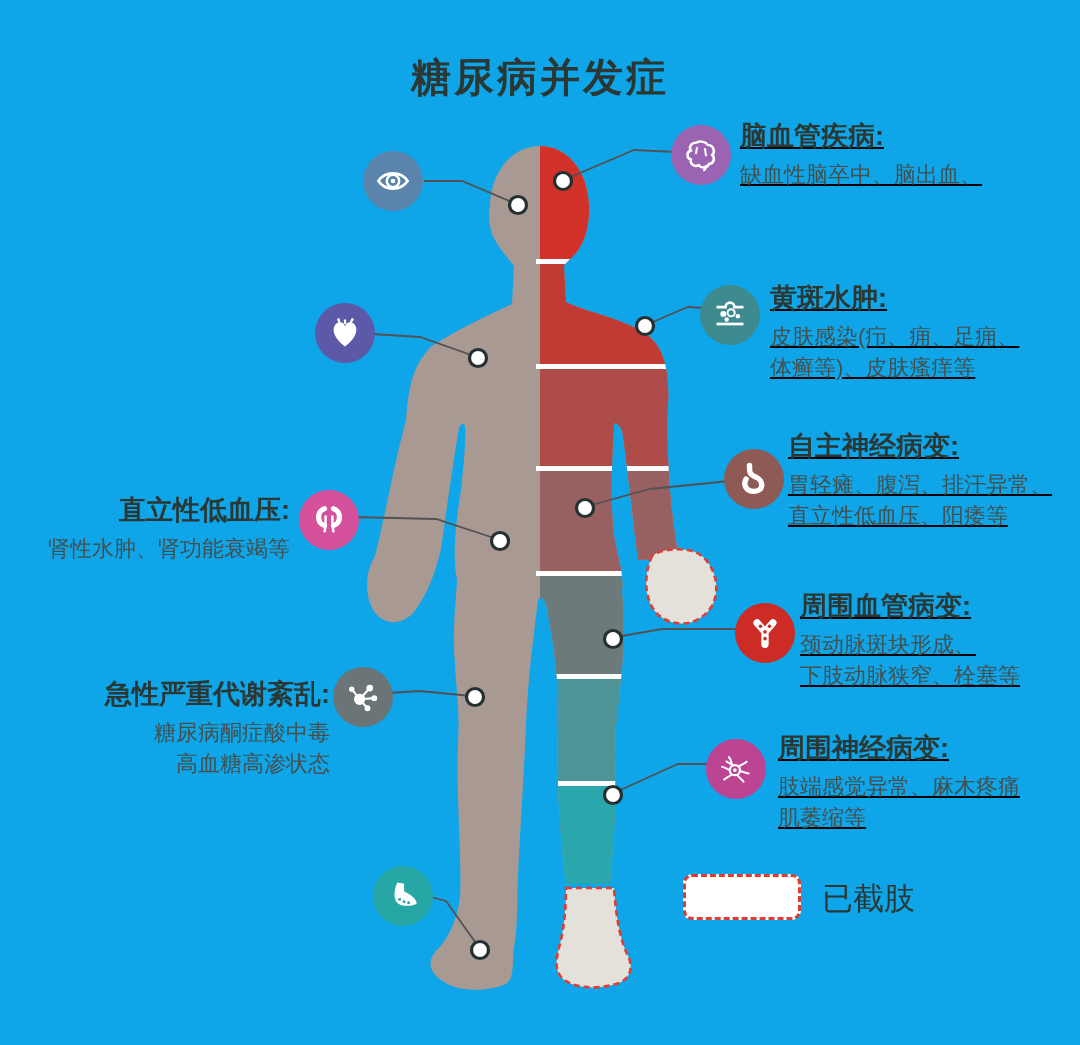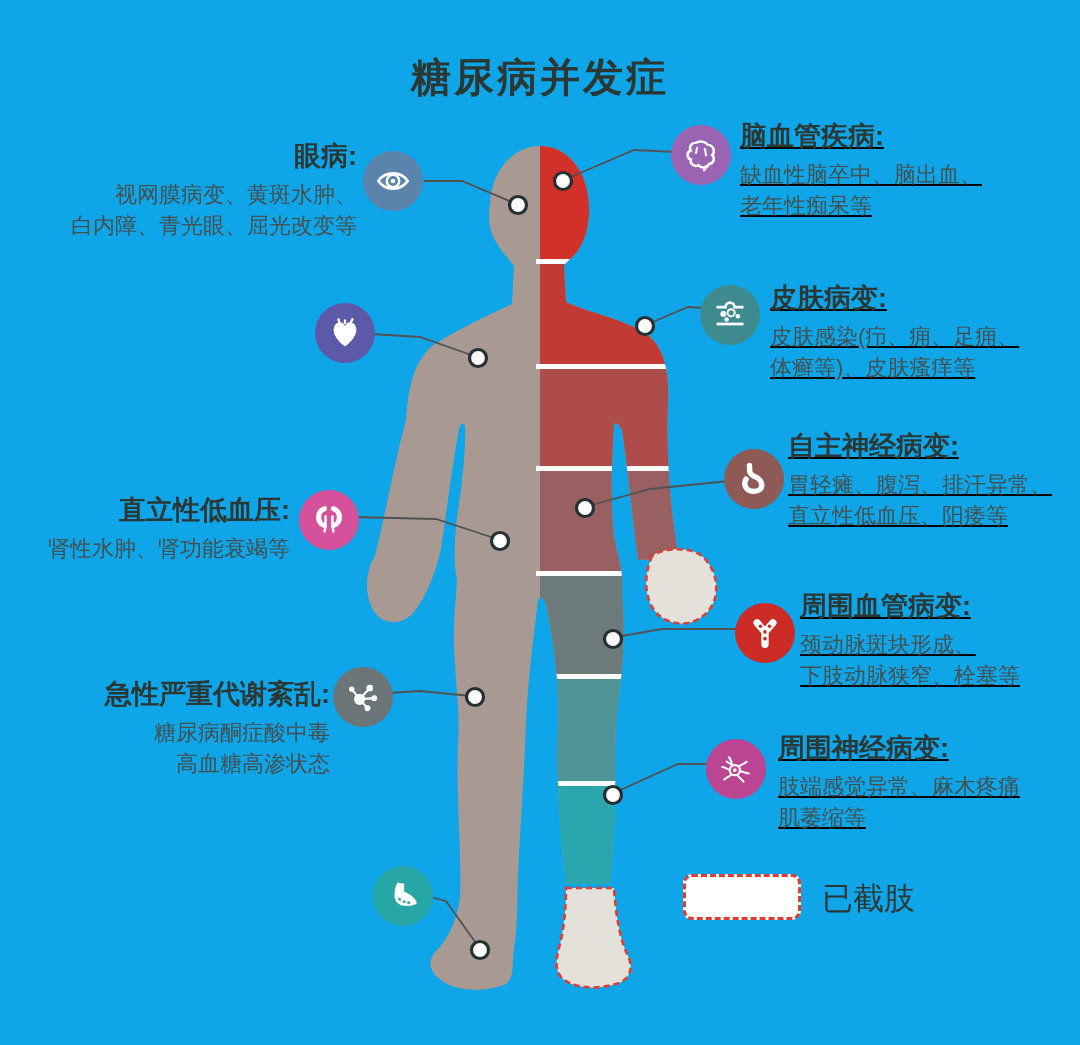--- a/index.html
+++ b/index.html
@@ -168,42 +168,36 @@
     <svg width="36" height="36" viewBox="0 0 32 32">
         <path d="M11 4 L17 5 L17 12 C22 14 26 17 28 21 L28 23 C21 26 13 25 10 21 C7 16 9 8 11 4 Z" fill="#fff"></path>
         <g fill="#26a7a5">
           <circle cx="13" cy="19" r="1.3"></circle>
           <circle cx="17" cy="21" r="1.3"></circle>
           <circle cx="21" cy="22" r="1.3"></circle>
         </g>
       </svg>
   </div>
 
-  <div class="label-block left-side" style="right:723px;top:138px">
-    <div class="label-title">眼病:</div>
-    <div class="label-line">视网膜病变、黄斑水肿、</div>
-    <div class="label-line">白内障、青光眼、屈光改变等</div>
-  </div>
   <div class="label-block left-side" style="right:790px;top:492px">
     <div class="label-title">直立性低血压:</div>
     <div class="label-line">肾性水肿、肾功能衰竭等</div>
   </div>
   <div class="label-block left-side" style="right:750px;top:676px">
     <div class="label-title">急性严重代谢紊乱:</div>
     <div class="label-line">糖尿病酮症酸中毒</div>
     <div class="label-line">高血糖高渗状态</div>
   </div>
 
   <div class="label-block right-side" style="left:740px;top:118px">
     <div class="label-title">脑血管疾病:</div>
     <div class="label-line">缺血性脑卒中、脑出血、</div>
-    <div class="label-line">老年性痴呆等</div>
   </div>
   <div class="label-block right-side" style="left:770px;top:280px">
-    <div class="label-title">皮肤病变:</div>
+    <div class="label-title">黄斑水肿:</div>
     <div class="label-line">皮肤感染(疖、痈、足痈、</div>
     <div class="label-line">体癣等)、皮肤瘙痒等</div>
   </div>
   <div class="label-block right-side" style="left:788px;top:428px">
     <div class="label-title">自主神经病变:</div>
     <div class="label-line">胃轻瘫、腹泻、排汗异常、</div>
     <div class="label-line">直立性低血压、阳痿等</div>
   </div>
   <div class="label-block right-side" style="left:800px;top:588px">
     <div class="label-title">周围血管病变:</div>

